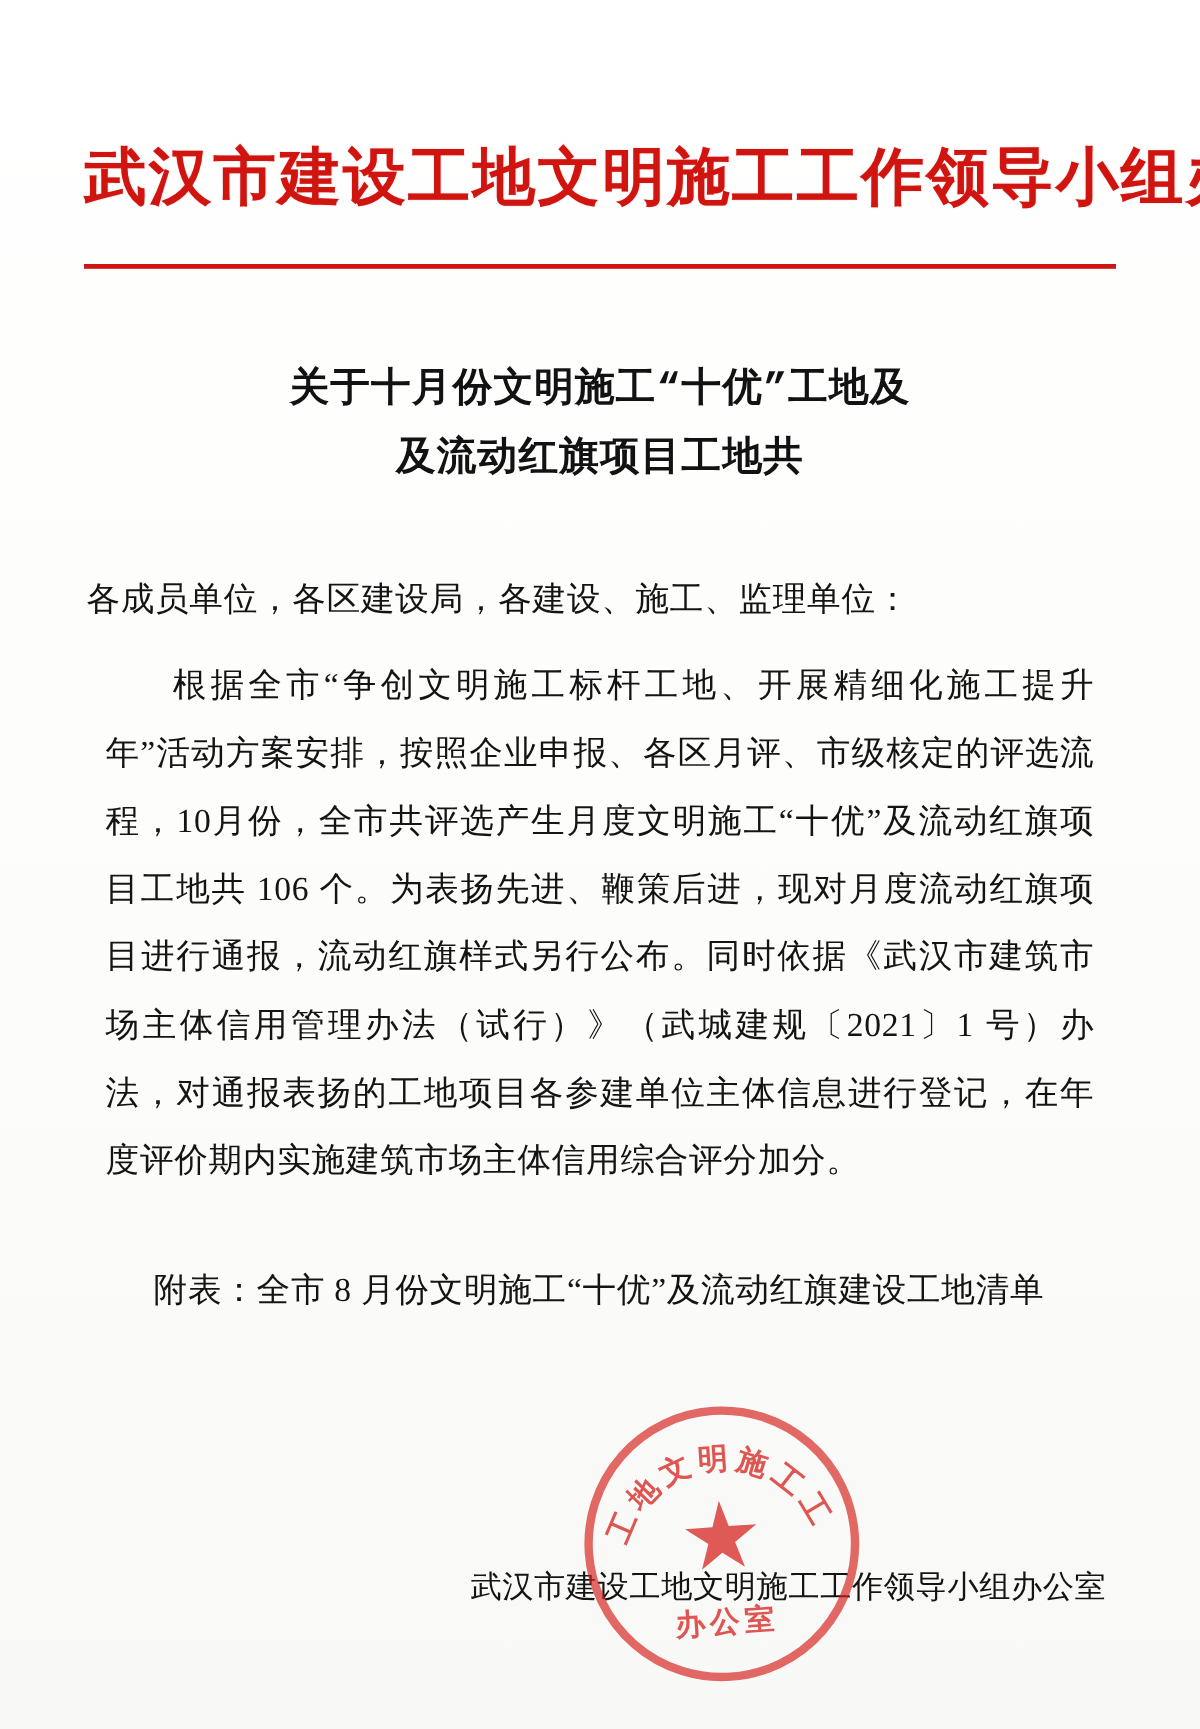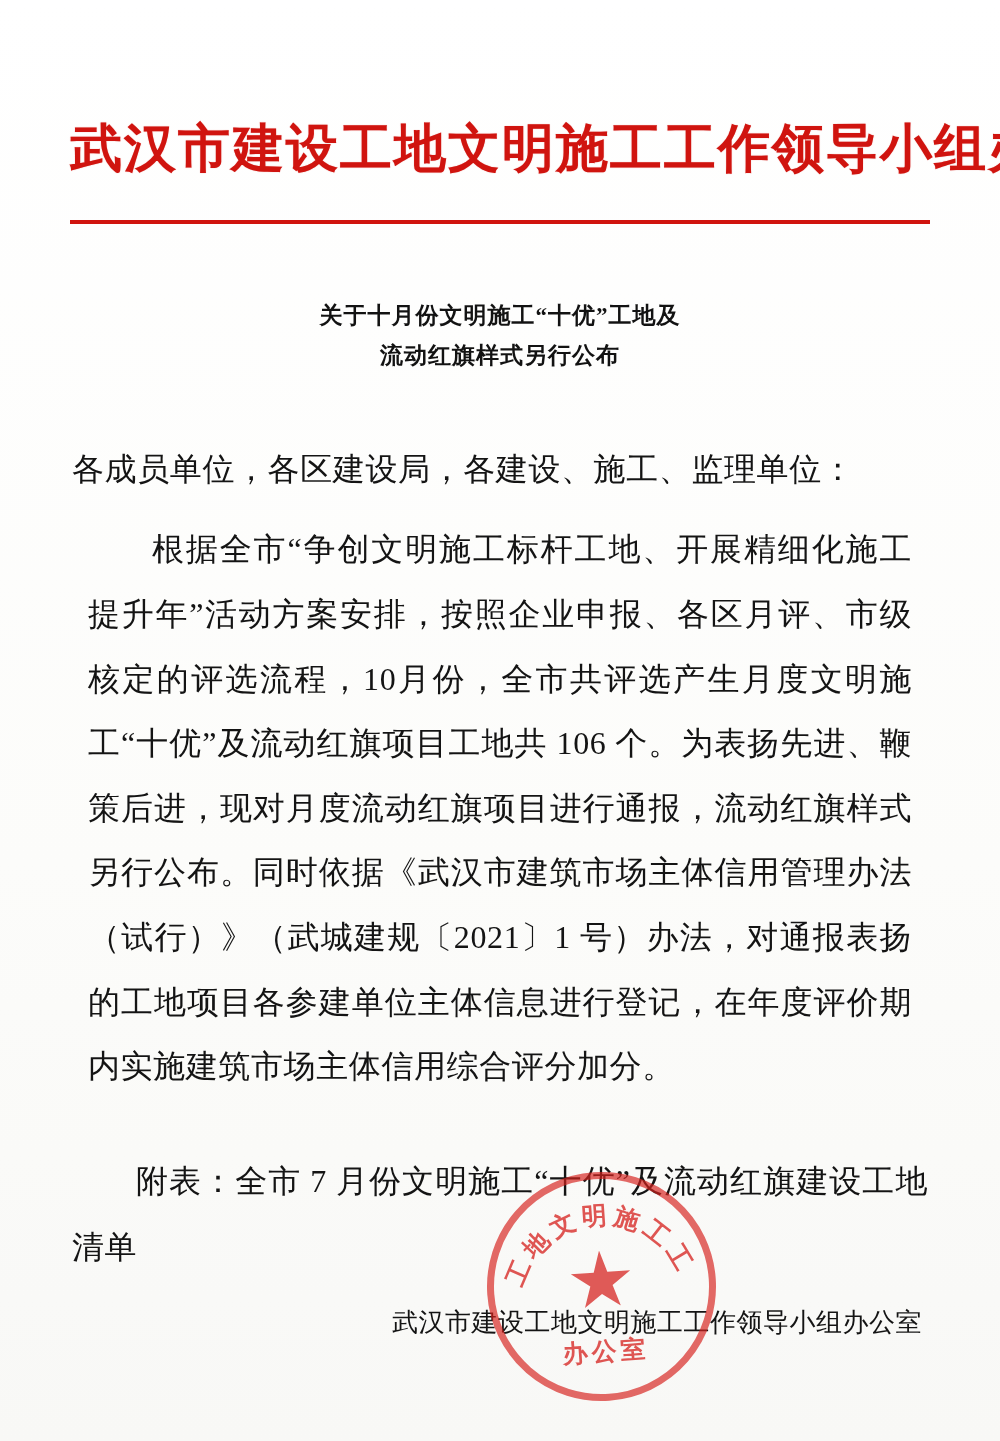--- a/index.html
+++ b/index.html
@@ -44,33 +44,34 @@
     height: 4px;
     background: #d0140f;
     width: 100%;
   }
 
   
   .doc-title {
     margin-top: 72px;
     text-align: center;
     font-weight: bold;
-    font-size: 23px;
+    font-size: 33px;
     line-height: 1.75;
     letter-spacing: 1px;
     color: #121212;
+    font-family: Liberation Mono, monospace;
   }
   .doc-title .line2 {
     display: block;
   }
 
   
   .body-block {
     margin-top: 60px;
-    font-size: 32px;
+    font-size: 28px;
     line-height: 2.02;
     letter-spacing: 0.6px;
     color: #141414;
     text-align: justify;
     padding: 0 2px;
     font-family: Liberation Serif, serif;
   }
   .salutation {
     margin: 0 0 4px 0;
   }
@@ -162,27 +163,27 @@
 
 <div class="page">
 
   <div class="letterhead">
     <div class="letterhead-title">武汉市建设工地文明施工工作领导小组办公室</div>
     <div class="letterhead-rule"></div>
   </div>
 
   <div class="doc-title">
     <span>关于十月份文明施工“十优”工地及</span>
-    <span class="line2">流动红旗样式另行公布</span>
+    <span class="line2">及流动红旗项目工地共</span>
   </div>
 
   <div class="body-block">
     <p class="salutation">各成员单位，各区建设局，各建设、施工、监理单位：</p>
     <p class="para">根据全市“争创文明施工标杆工地、开展精细化施工提升年”活动方案安排，按照企业申报、各区月评、市级核定的评选流程，10月份，全市共评选产生月度文明施工“十优”及流动红旗项目工地共 106 个。为表扬先进、鞭策后进，现对月度流动红旗项目进行通报，流动红旗样式另行公布。同时依据《武汉市建筑市场主体信用管理办法（试行）》（武城建规〔2021〕1 号）办法，对通报表扬的工地项目各参建单位主体信息进行登记，在年度评价期内实施建筑市场主体信用综合评分加分。</p>
-    <p class="attachment">附表：全市 7 月份文明施工“十优”及流动红旗建设工地清单</p>
+    <p class="attachment">附表：全市 8 月份文明施工“十优”及流动红旗建设工地清单</p>
   </div>
 
   <div class="signature">
     <div>武汉市建设工地文明施工工作领导小组办公室</div>
   </div>
 
   <div class="seal">
     <div class="seal-inner"></div>
     <svg class="seal-arc" viewBox="0 0 215 215">
       <defs>

